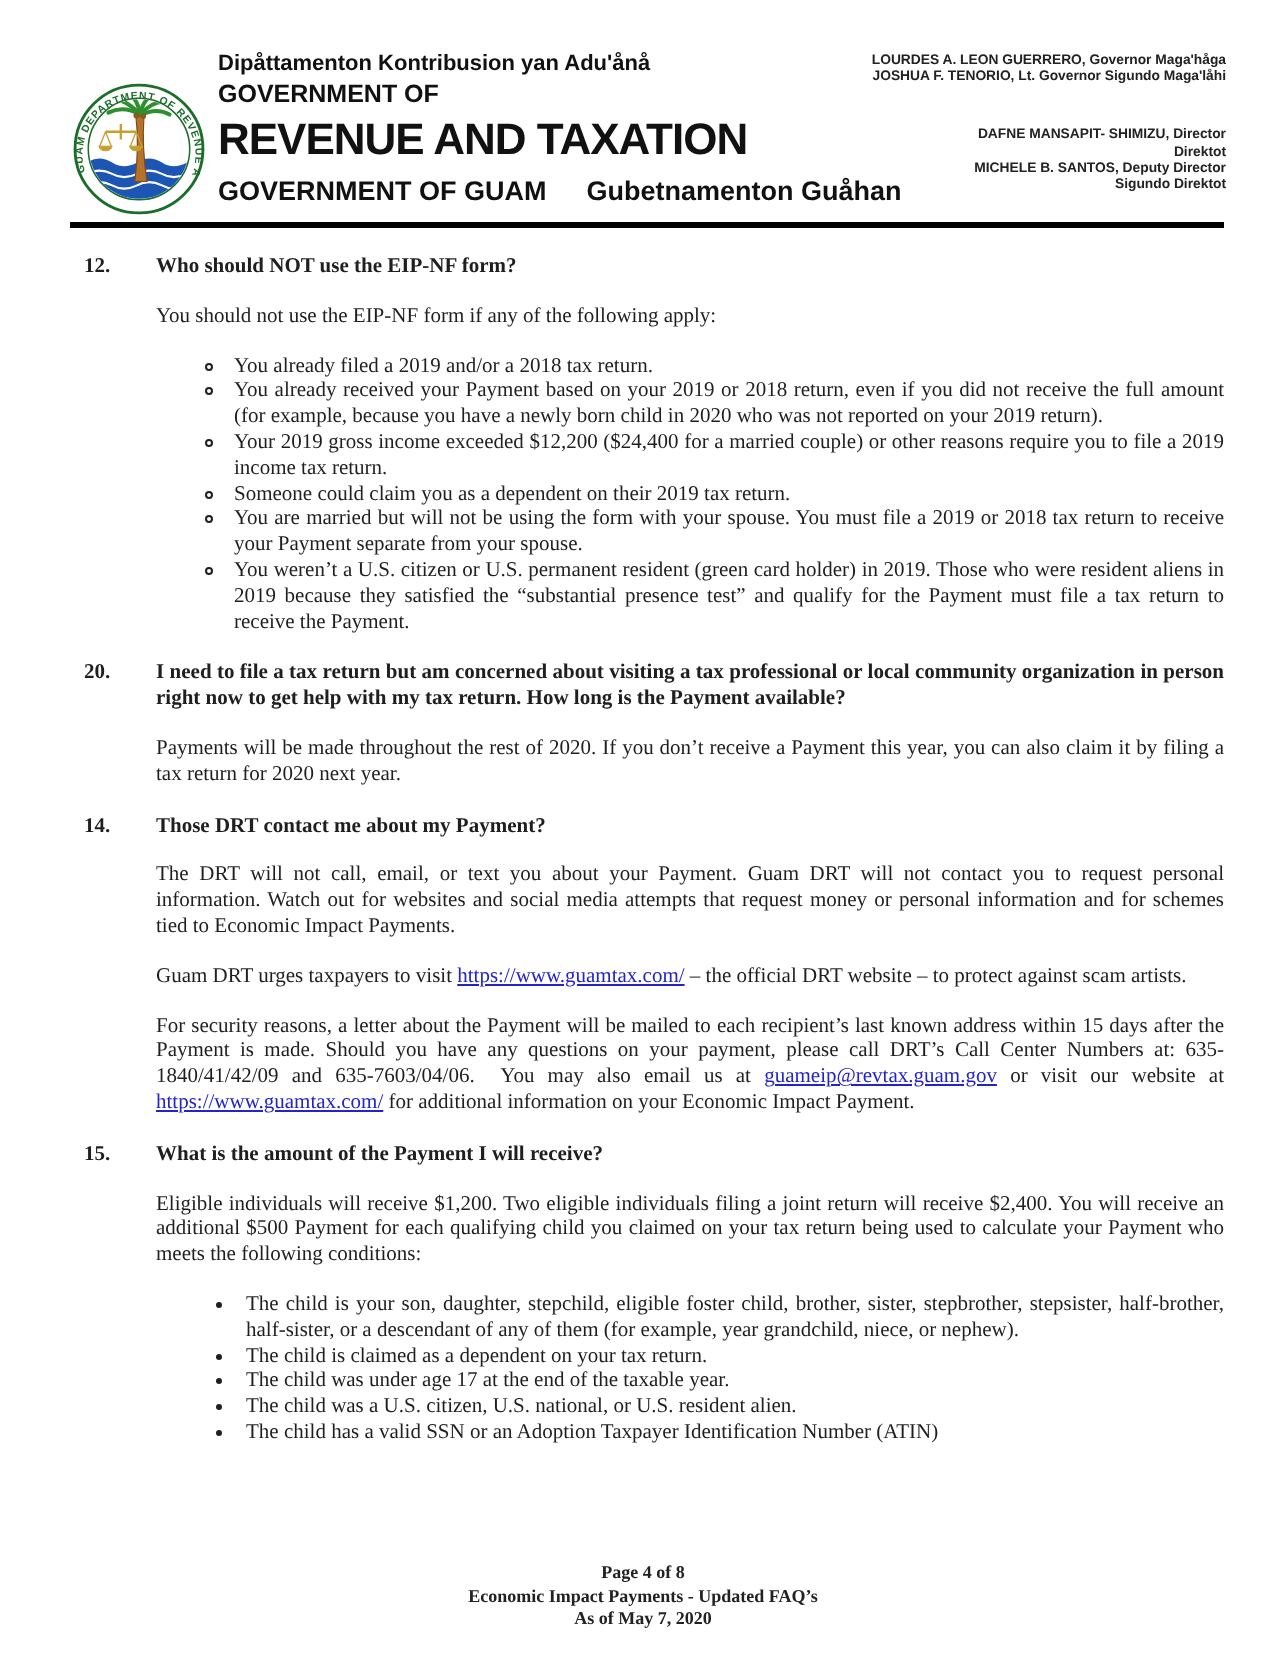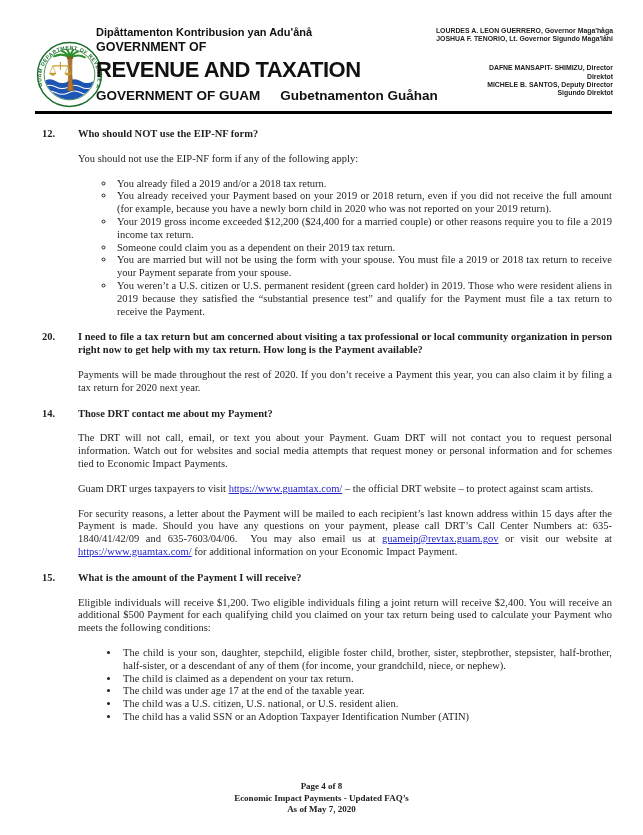--- a/index.html
+++ b/index.html
@@ -11,21 +11,21 @@
     margin: 0 auto;
     background: #ffffff;
     font-family: "Liberation Serif", serif;
     color: #1f1f1f;
     overflow: hidden;
   }
   
   .header { position: relative; height: 112px; }
   .seal { position: absolute; left: 36px; top: 41px; width: 67px; height: 67px; }
   .head-center {
-    position: absolute; left: 96px; top: 26px; width: 330px;
+    position: absolute; left: 109px; top: 26px; width: 330px;
     font-family: "Liberation Sans", sans-serif; font-weight: bold; color: #111;
   }
   .chamorro-title { font-size: 11px; line-height: 13px; }
   .dept-of { font-size: 12.5px; line-height: 15px; margin-top: 1px; }
   .main-title { font-size: 22px; line-height: 30px; letter-spacing: -0.5px; white-space: nowrap; }
   .gov-row { display: flex; gap: 20px; margin-top: 3px; font-size: 13.5px; white-space: nowrap; }
   .head-right {
     position: absolute; right: 30px; top: 27px; width: 250px;
     font-family: "Liberation Sans", sans-serif; font-weight: bold;
     font-size: 6.9px; line-height: 8.2px; text-align: right; color: #222;
@@ -164,21 +164,21 @@
       </p>
     </div>
 
     <div class="section">
       <div class="q-row">
         <span class="q-num">15.</span>
         <span class="q-text">What is the amount of the Payment I will receive?</span>
       </div>
       <p class="para">Eligible individuals will receive $1,200. Two eligible individuals filing a joint return will receive $2,400. You will receive an additional $500 Payment for each qualifying child you claimed on your tax return being used to calculate your Payment who meets the following conditions:</p>
       <ul class="disc-list">
-        <li>The child is your son, daughter, stepchild, eligible foster child, brother, sister, stepbrother, stepsister, half-brother, half-sister, or a descendant of any of them (for income, your grandchild, niece, or nephew).</li>
+        <li>The child is your son, daughter, stepchild, eligible foster child, brother, sister, stepbrother, stepsister, half-brother, half-sister, or a descendant of any of them (for example, year grandchild, niece, or nephew).</li>
         <li>The child is claimed as a dependent on your tax return.</li>
         <li>The child was under age 17 at the end of the taxable year.</li>
         <li>The child was a U.S. citizen, U.S. national, or U.S. resident alien.</li>
         <li>The child has a valid SSN or an Adoption Taxpayer Identification Number (ATIN)</li>
       </ul>
     </div>
   </div>
 
   <div class="footer">
     <div>Page 4 of 8</div>

